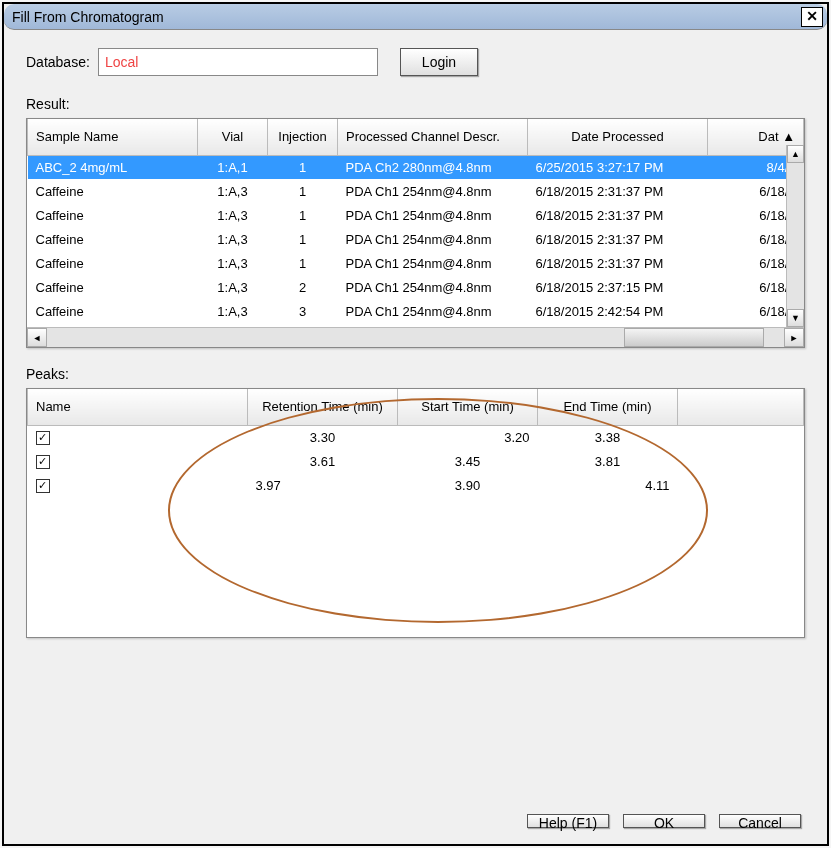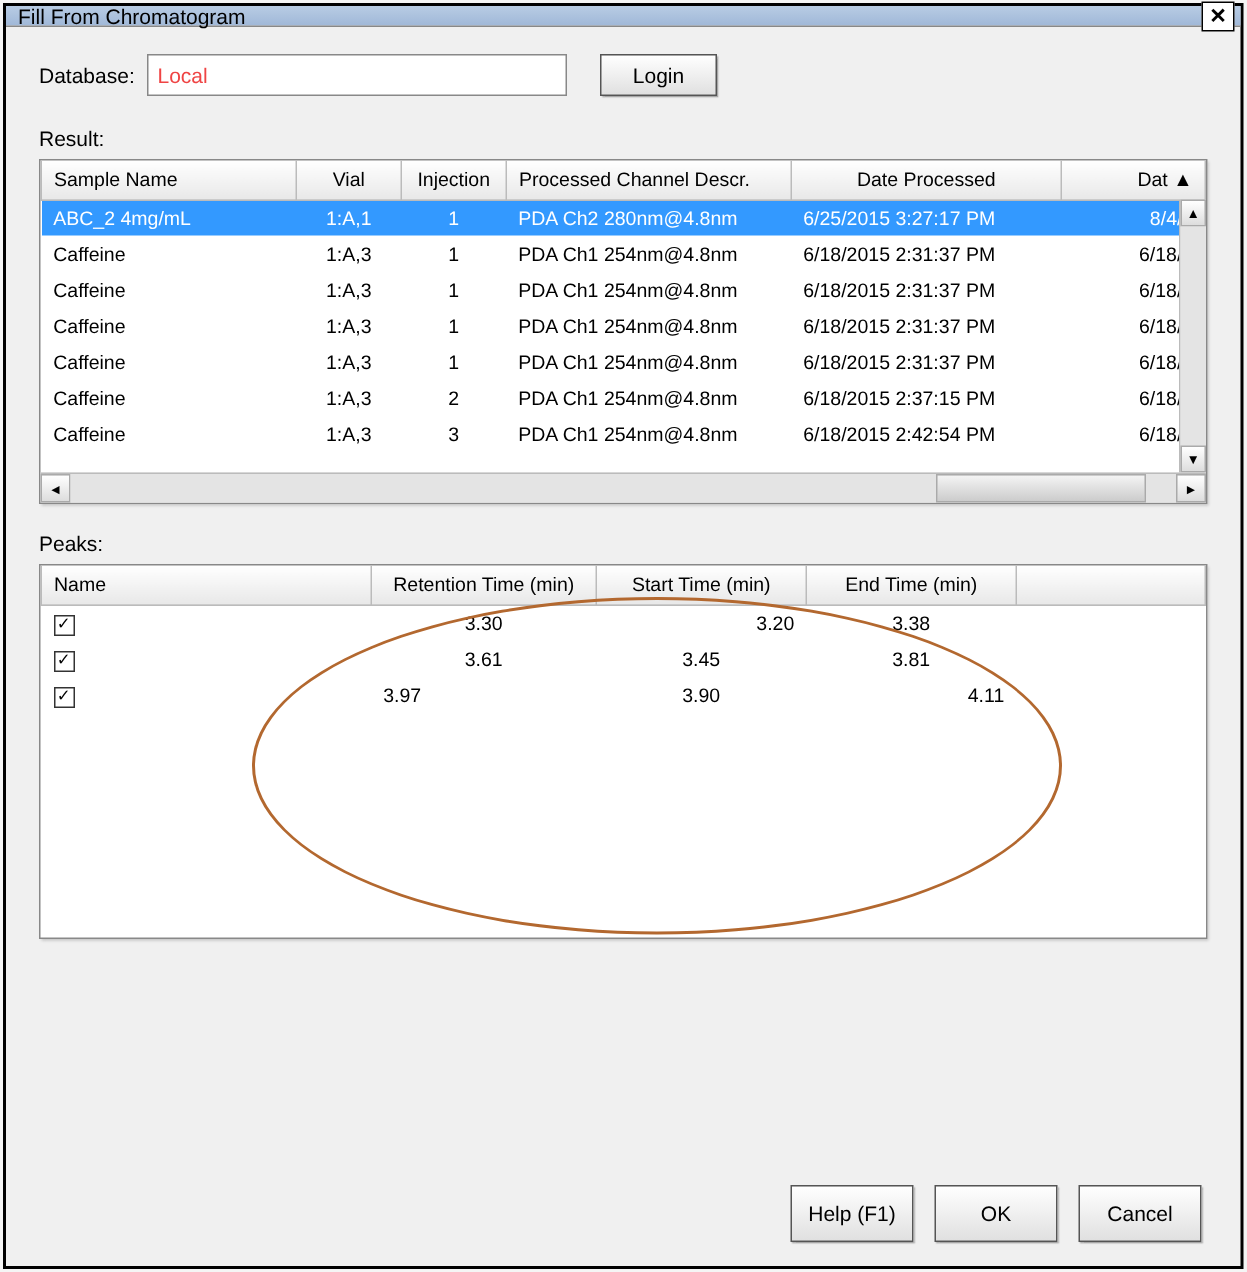--- a/index.html
+++ b/index.html
@@ -15,26 +15,27 @@
       width: 827px;
       height: 844px;
       margin: 2px;
       border: 2px solid #000;
       background: #f0f0f0;
       display: flex;
       flex-direction: column;
     }
     .titlebar {
       background: linear-gradient(to bottom, #b8cce4, #a0b8d8);
-      height: 14px;
+      height: 26px;
       display: flex;
       align-items: center;
       justify-content: space-between;
       padding: 0 4px 0 8px;
       border-bottom: 1px solid #888;
+      border-radius: 10px;
     }
     .titlebar-text {
       font-size: 14px;
       color: #000;
     }
     .close-btn {
       width: 22px; height: 20px;
       border: 1px solid #000;
       background: #fff;
       font-weight: bold;
@@ -97,21 +98,21 @@
       position: relative;
     }
     table { width: 100%; border-collapse: collapse; font-size: 13px; table-layout: fixed; }
     th {
       background: linear-gradient(to bottom,#fff, #e8e8e8);
       border: 1px solid #bbb;
       border-top: none;
       font-weight: normal;
       text-align: left;
       padding: 0 8px;
-      height: 26px;
+      height: 36px;
       white-space: nowrap;
       overflow: hidden;
     }
     td {
       padding: 3px 8px;
       white-space: nowrap;
       height: 24px;
       overflow: hidden;
     }
     tr.selected td { background: #3399ff; color: #fff; }
@@ -144,21 +145,21 @@
     }
     .sb-btn-v { height:18px; background:linear-gradient(to bottom,#fff,#ddd); border:1px solid #aaa; font-size:9px; display:flex;align-items:center;justify-content:center; cursor:pointer; }
     .sb-track-v { flex:1; background:#e4e4e4; }
     .footer-btns {
       display:flex;
       justify-content:flex-end;
       gap:14px;
       padding: 6px 4px;
     }
     .footer-btns button {
-      width: 82px; height: 38px;
+      width: 82px; height: 14px;
       border:1px solid #555;
       background: linear-gradient(to bottom,#fff,#e0e0e0);
       box-shadow: 1px 1px 1px rgba(0,0,0,0.3);
       cursor:pointer;
       font-size:14px;
     }
     .chk { display:inline-block; width:14px; height:14px; border:1px solid #333; background:#fff; text-align:center; line-height:11px; font-size:11px; }
     .oval {
       position:absolute;
       border:2px solid #b3682f;

